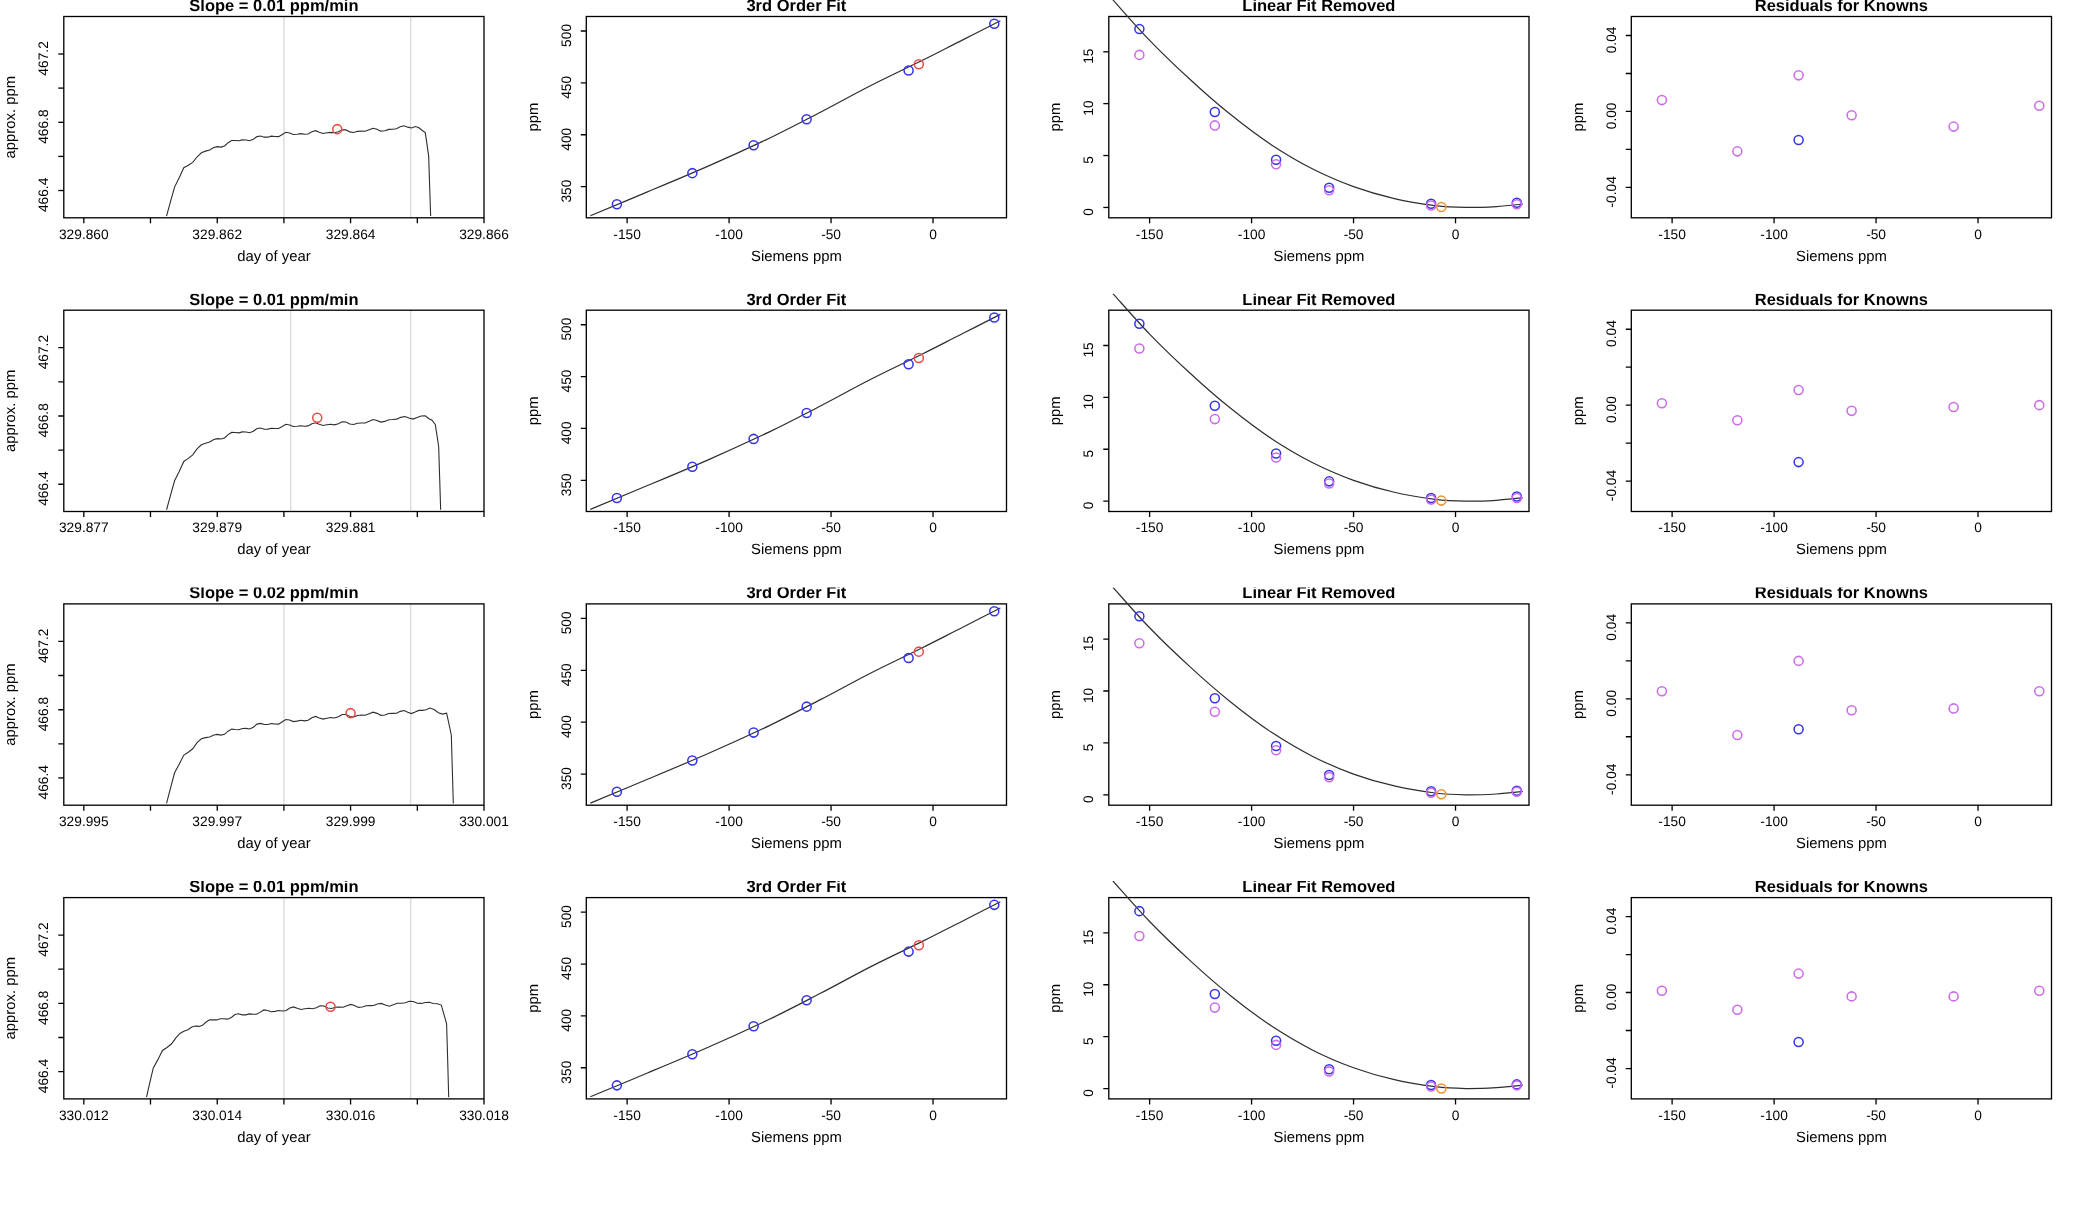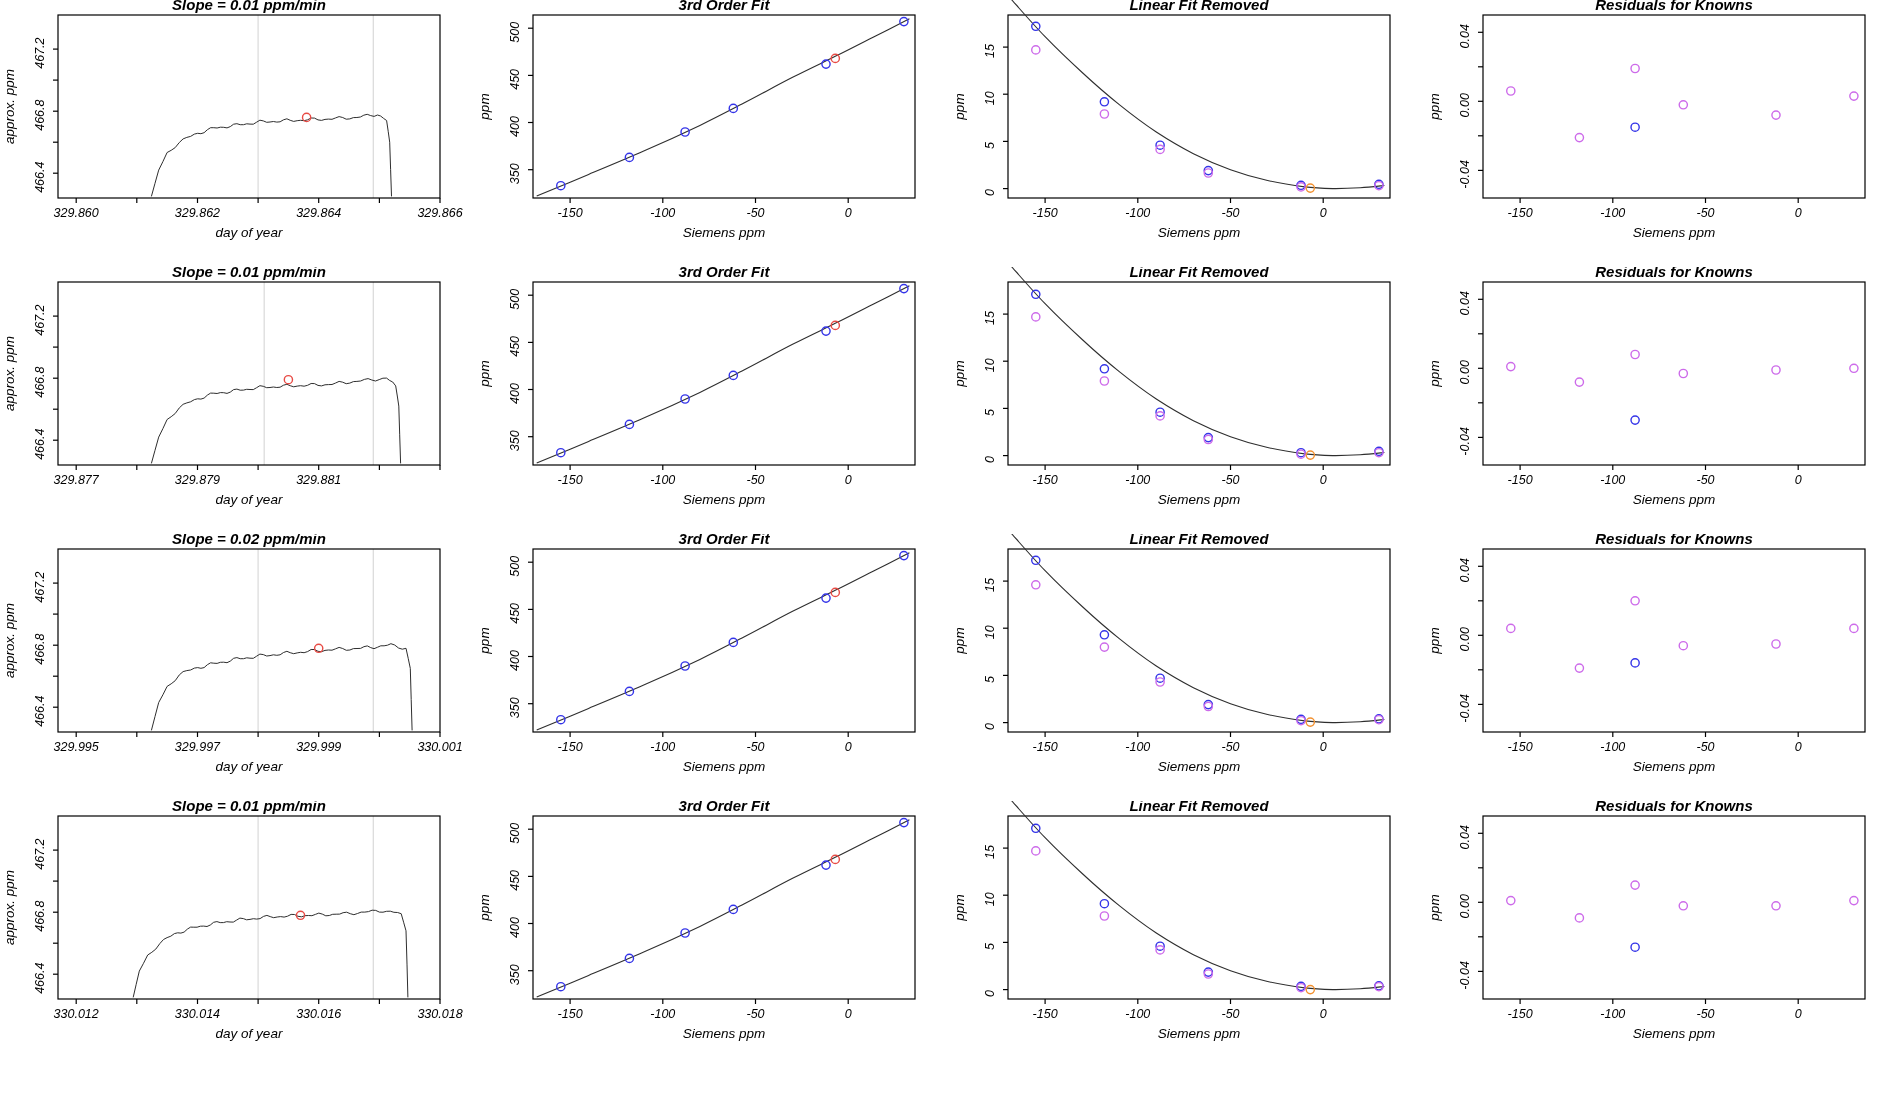--- a/index.html
+++ b/index.html
@@ -1,18 +1,18 @@
 <!DOCTYPE html>
 <html><head>
 <meta charset="utf-8">
 <style>
   html,body{margin:0;padding:0;background:#ffffff;}
   body{width:1900px;height:1100px;overflow:hidden;font-family:"Liberation Sans",sans-serif;}
   .main-title{height:30px;line-height:30px;text-align:center;font-size:16px;color:#000;white-space:pre;}
-  .plot-grid{display:block;font-style:italic;}
+  .plot-grid{display:block;}
   .plot-row{display:flex;flex-direction:row;}
   .plot-cell{width:475px;height:267px;}
   svg text{fill:#000;}
 </style>
 </head>
 <body>
 
 <div class="page">
   <div class="plot-grid" id="plot-grid">
       <div class="plot-row">

